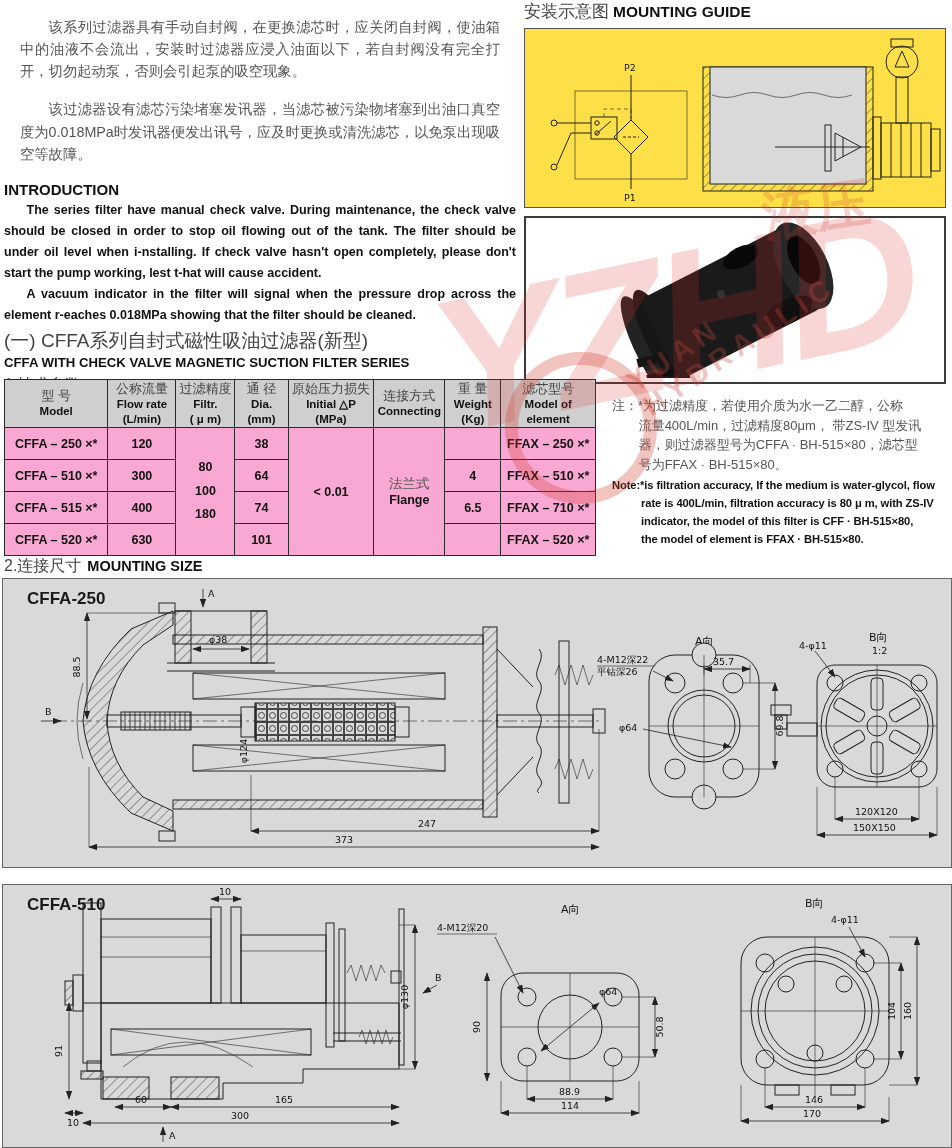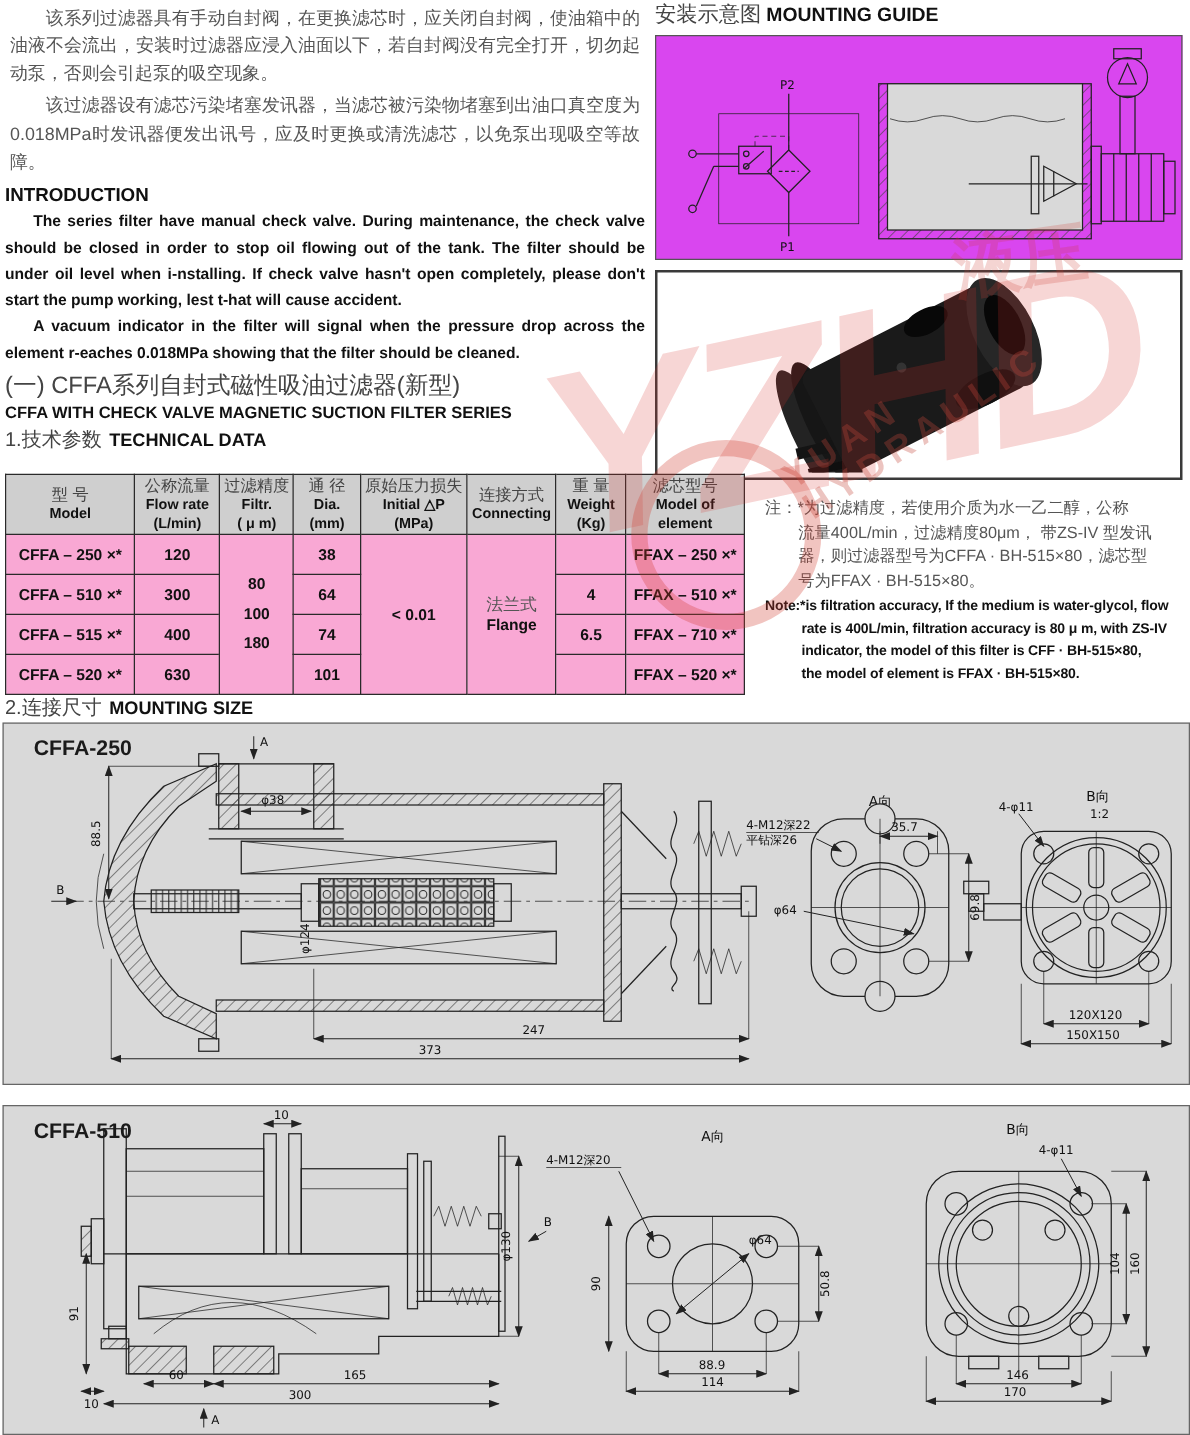--- a/index.html
+++ b/index.html
@@ -1,33 +1,33 @@
 <!DOCTYPE html>
 <html><head>
 <meta charset="utf-8">
 <style>
   html,body{margin:0;padding:0;background:#fff;}
   .page{position:relative;width:952px;height:1148px;background:#fff;overflow:hidden;
         font-family:"Liberation Sans",sans-serif;color:#333;}
   
   .left-col{position:absolute;left:4px;top:0;width:512px;}
   .h-cn{font-size:17px;color:#444;font-weight:normal;margin:2px 0 3px;}
-  p.cn{font-size:14.3px;color:#555;line-height:1.55;text-indent:2em;margin:4px;text-align:justify;}
+  p.cn{font-size:14.3px;color:#555;line-height:1.55;text-indent:2em;margin:16px;text-align:justify;}
   .h-en{font-size:15px;font-weight:bold;color:#111;margin:7px 0 2px;}
   p.en{font-size:12.5px;font-weight:bold;color:#111;line-height:1.68;text-indent:1.8em;margin:0;text-align:justify;}
   .series-cn{font-size:19px;color:#444;font-weight:normal;margin:2px 0 1px;}
   .series-en{font-size:13.2px;font-weight:bold;color:#111;}
   .sec-head{margin-top:5px;}
   .sec-head .c1{font-size:16px;color:#444;}
   .sec-head .c2{font-size:14.5px;font-weight:bold;color:#111;margin-left:6px;}
   
   .right-col{position:absolute;left:524px;top:0;width:426px;}
   .guide-title .c1{font-size:17px;color:#444;}
   .guide-title .c2{font-size:15.5px;font-weight:bold;color:#111;margin-left:4px;}
-  .diagram-box{margin-top:5px;width:420px;height:178px;background:#d946ef;border:1px solid #555;}
+  .diagram-box{margin-top:5px;width:420px;height:178px;background:#fde047;border:1px solid #555;}
   .photo-box{margin-top:8px;width:418px;height:164px;background:#fff;border:2px solid #3a3a3a;}
   
   .table-wrap{position:absolute;left:4px;top:379px;width:592px;}
   table{border-collapse:collapse;width:100%;table-layout:fixed;}
   th,td{border:1.5px solid #2a2a2a;text-align:center;vertical-align:middle;padding:1px 0;}
   th{background:#cfcfcf;font-weight:normal;}
   th .l1{font-size:13px;color:#444;display:block;line-height:1.25;}
   th .l2,th .l3{font-size:11.5px;font-weight:bold;color:#111;display:block;line-height:1.25;}
   td{font-size:12.5px;font-weight:bold;color:#111;background:#f9a8d4;height:29px;}
   td .cn2{font-size:13.5px;font-weight:normal;color:#555;display:block;line-height:1.3;}

